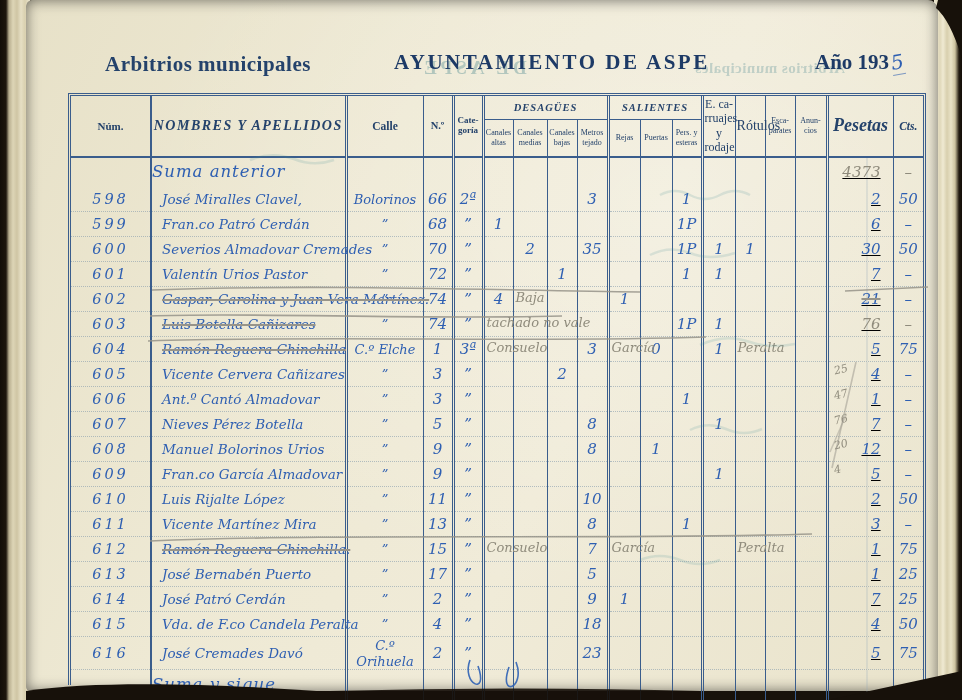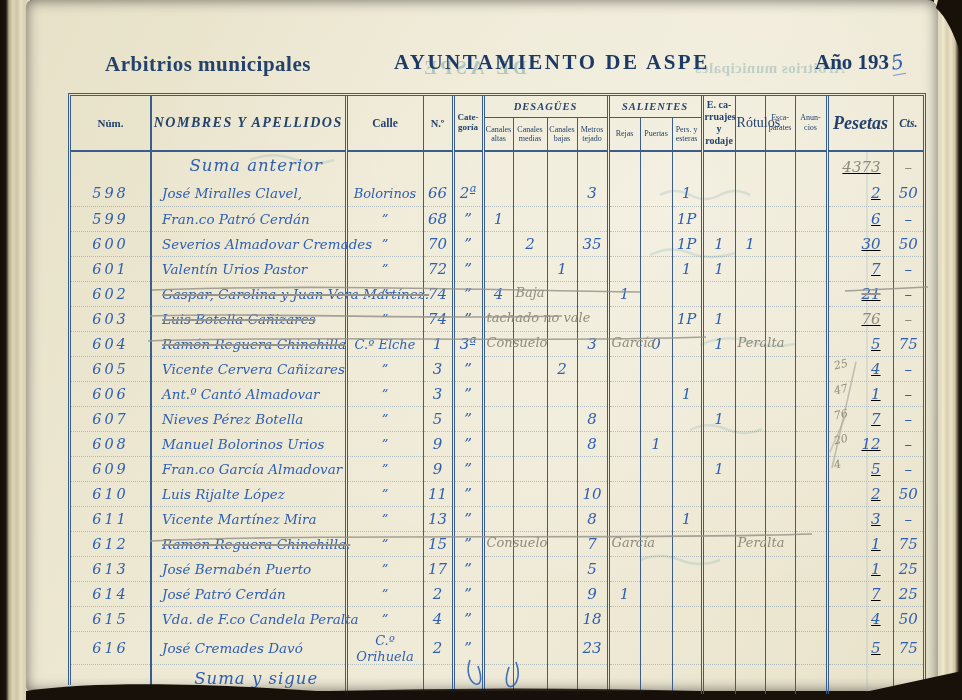--- a/index.html
+++ b/index.html
@@ -69,34 +69,34 @@
   .col-no,.col-cm,.col-cb,.col-mt,.col-puertas,.col-pers,.col-rot,.col-esc,.col-anun,.col-cts{border-left:1px solid var(--ln);}
 
   thead th{
     color:var(--print);font-weight:bold;vertical-align:middle;text-align:center;
     border-bottom:2px solid var(--ln);padding:1px;
   }
   thead th.group{font-style:italic;font-size:10.5px;letter-spacing:1px;border-bottom:1px solid var(--ln);height:21px;}
   thead th.small{font-size:8px;font-weight:normal;line-height:1.15;height:34px;}
   th.col-num{font-size:11px;} th.col-name{font-size:14px;letter-spacing:1.5px;font-style:italic;}
   th.col-calle{font-size:11.5px;} th.col-no{font-size:10.5px;} th.col-cat{font-size:9px;line-height:1.1;}
-  th.col-carr{font-size:10px;font-weight:bold;line-height:1.2;}
+  th.col-carr{font-size:12px;font-weight:normal;line-height:1.2;}
   th.col-rot{font-size:14px;font-weight:normal;} th.col-esc,th.col-anun{font-size:8px;font-weight:normal;line-height:1.2;}
   th.col-pts{font-style:italic;font-size:18px;} th.col-cts{font-style:italic;font-size:11.5px;}
 
   tbody td{
     position:relative;height:25px;text-align:center;vertical-align:middle;
     border-bottom:1px dotted rgba(125,150,170,.55);line-height:1;overflow:visible;
   }
   tbody tr.carry td{height:30px;border-bottom:none;}
   .hw{font-family:"DejaVu Serif",serif;font-style:italic;color:var(--ink);font-size:15px;}
   td.col-num .hw{letter-spacing:3px;font-size:14.5px;}
   td.col-name{text-align:left;padding-left:10px;white-space:nowrap;}
   td.col-name .hw{font-size:13.5px;}
-  tr.carry td.col-name{text-align:center;padding-left:16px;}
+  tr.carry td.col-name{text-align:left;padding-left:0;}
   tr.carry td.col-name .hw{font-size:16.5px;letter-spacing:1px;}
   td.col-calle .hw{font-size:13px;}
   td.col-pts{text-align:right;padding-right:12px;
     background:linear-gradient(to right,transparent 38px,rgba(150,170,185,.45) 38px,rgba(150,170,185,.45) 39px,transparent 39px);text-decoration:underline;}
   td.col-cts{text-align:center;}
   .pencil{color:var(--pencil) !important;}
   .pre{position:absolute;left:5px;top:2px;font-family:"DejaVu Serif",serif;font-style:italic;
        font-size:11px;color:var(--pencil);transform:rotate(-14deg);}
   .overlay{position:absolute;left:2px;top:4px;z-index:6;white-space:nowrap;text-align:right;
        font-family:"DejaVu Serif",serif;font-style:italic;font-size:13px;color:var(--pencil);}

